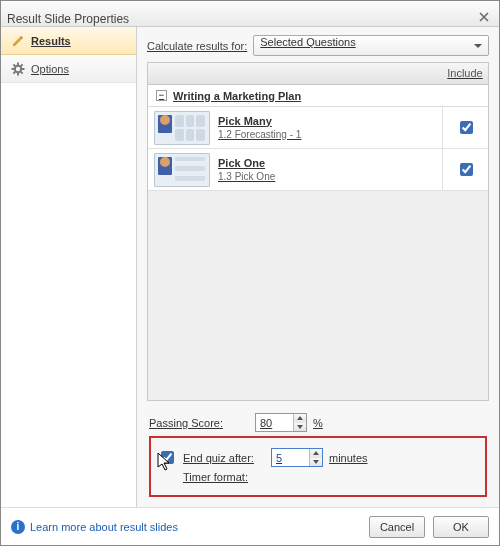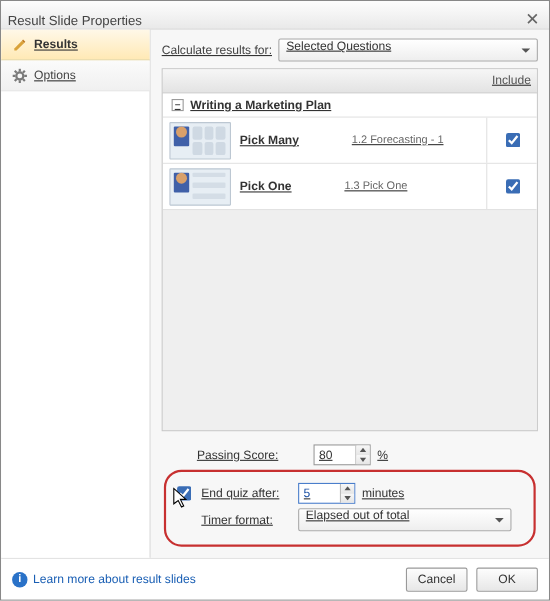--- a/index.html
+++ b/index.html
@@ -112,23 +112,23 @@
   }
   .qrow .thumb .dots {
     position:absolute; right:4px; top:3px; width:30px; height:26px;
     display:grid; grid-template-columns:repeat(3,1fr);
     grid-template-rows:repeat(2,1fr); gap:2px;
   }
   .qrow .thumb .dots span { background:#cfd9e3; border-radius:2px; }
   .qrow.alt .thumb .dots span { background:#d4dde6; border-radius:1px; grid-column:span 3; height:6px; margin-bottom:2px;}
   .qrow.alt .thumb .dots { display:flex; flex-direction:column; gap:3px; }
 
-  .qrow .qinfo { flex:1; display:flex; flex-direction:row; line-height:14px; }
+  .qrow .qinfo { flex:1; display:flex; flex-direction:column; line-height:14px; }
   .qrow .qinfo .title { font-weight:bold; color:#333; }
-  .qrow .qinfo .sub { color:#666; font-size:10px;margin-left:48px; }
+  .qrow .qinfo .sub { color:#666; font-size:10px; }
   .qrow .inc { width:46px; display:flex; align-items:center; justify-content:center; border-left:1px solid #e2e2e2; height:100%; }
 
   input[type=checkbox].cb {
     width:13px; height:13px; accent-color:#3a6db5; cursor:pointer;
   }
 
   
   .settings { padding:8px 2px 4px 2px; }
   .settings .row { display:flex; align-items:center; gap:6px; margin:4px 0; }
   .settings .row label { white-space:nowrap; color:#333; width:104px; }
@@ -145,21 +145,21 @@
     position:absolute; right:0; top:0; width:13px; height:100%;
     display:flex; flex-direction:column; border-left:1px solid #bbb;
   }
   .spinner .arrows button {
     flex:1; border:0; background:linear-gradient(#f7f7f7,#e5e5e5);
     padding:0; display:flex; align-items:center; justify-content:center; cursor:pointer;
   }
   .spinner .arrows svg { width:6px; height:4px; }
 
   .redbox {
-    border:2px solid #c73030; border-radius:16px;
+    border:2px solid #c73030; border-radius:0;
     padding:6px 20px 8px 10px; margin-top:4px;
   }
   .redbox .row label.fixed { width:82px; }
   .redbox .dropdown { flex:1; min-width:0; }
 
   .cursor-overlay {
     position:absolute; pointer-events:none;
     width:16px; height:20px;
   }
 
@@ -283,21 +283,21 @@
           </div>
           <div class="inc">
               <input type="checkbox" class="cb" checked="" style="">
             </div>
         </div>
       </div>
     </div>
 
     <div class="settings">
       <div class="row small">
-        <label style="width:96px;margin-left:30px;">Passing Score:</label>
+        <label style="width:96px;">Passing Score:</label>
         <div class="spinner">
           <input value="80" style="">
           <div class="arrows">
             <button>
                 <svg viewBox="0 0 6 4">
                   <path d="M0 4 L3 0 L6 4 Z" fill="#555"></path>
                 </svg>
               </button>
             <button>
                 <svg viewBox="0 0 6 4">
@@ -326,28 +326,20 @@
                     <path d="M0 0 L3 4 L6 0 Z" fill="#555"></path>
                   </svg>
                 </button>
             </div>
           </div>
           <span>minutes</span>
         </div>
         <div class="row">
           <span style="width:16px;"></span>
           <label class="fixed">Timer format:</label>
-          <div class="dropdown">
-            <span>Elapsed out of total</span>
-            <span class="chev">
-                <svg viewBox="0 0 8 8">
-                  <path d="M0 2 L4 6 L8 2 Z" fill="#555"></path>
-                </svg>
-              </span>
-          </div>
         </div>
 
         <svg class="cursor-overlay" style="left:6px; top:14px;" viewBox="0 0 16 20">
           <path d="M1 1 L1 15 L5 12 L8 18 L10 17 L7 11 L12 11 Z" fill="#fff" stroke="#000" stroke-width="1"></path>
         </svg>
       </div>
     </div>
 
   </div>
 </div>

